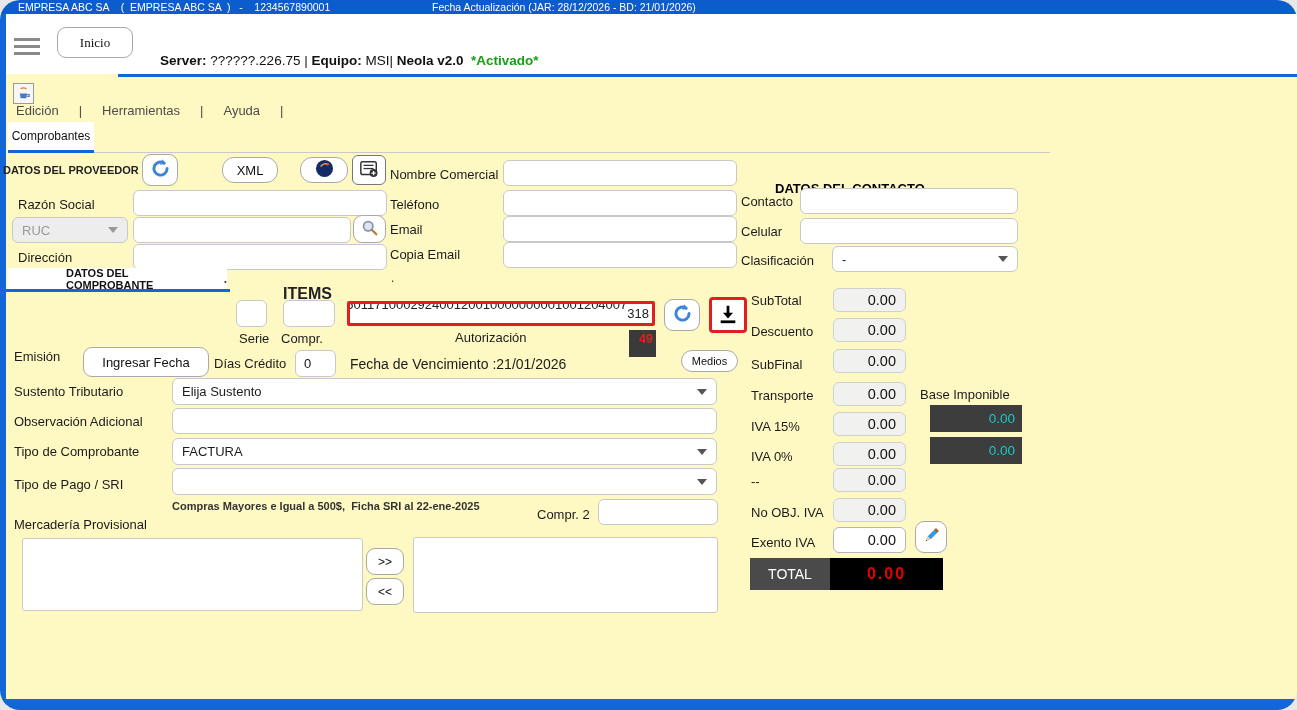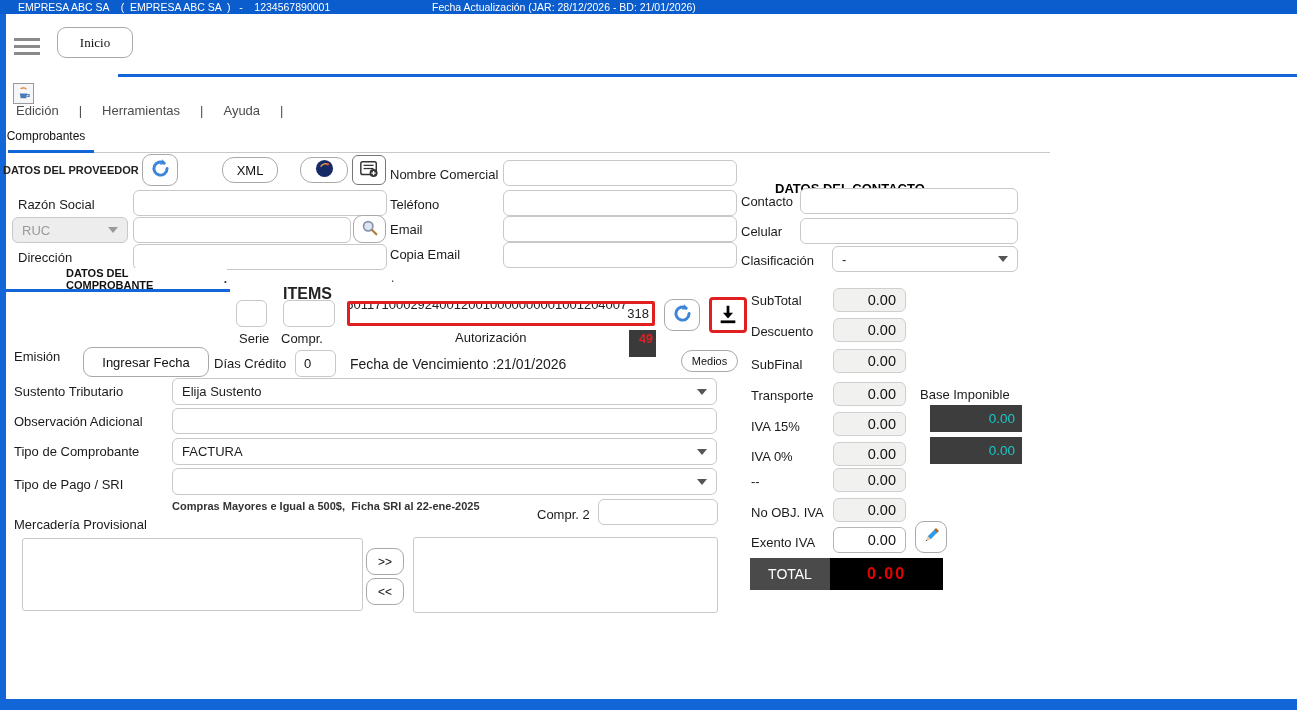--- a/index.html
+++ b/index.html
@@ -1,17 +1,17 @@
 <!DOCTYPE html>
 <html><head>
 <meta charset="utf-8">
 <style>
   html,body{margin:0;padding:0;background:#e8e8e8;}
-  .stage{position:relative;width:1297px;height:710px;background:#ffffff;overflow:hidden;
-         font-family:"Liberation Sans",sans-serif;color:#1c1c1c;}
+  .stage{position:relative;width:1297px;height:710px;background:#fef9c3;overflow:hidden;
+         font-family:"Liberation Sans",sans-serif;color:#1c1c1c;border-radius:20px;}
   .abs{position:absolute;box-sizing:border-box;}
   
   .titlebar{left:0;top:0;width:1297px;height:14px;background:#0b5ccc;color:#fff;
             font-size:10.5px;display:flex;align-items:center;}
   .titlebar span{white-space:pre;}
   
   .edge-left{left:0;top:14px;width:6px;height:696px;background:#1266d8;}
   .bar-bottom{left:0;top:699px;width:1297px;height:11px;background:#1266d8;}
   
   .header{left:6px;top:14px;width:1291px;height:60px;background:#ffffff;}
@@ -76,40 +76,43 @@
   <div class="abs edge-left"></div>
   <div class="abs bar-bottom"></div>
 
   <div class="abs header"></div>
   <div class="abs burger" style="left:14px;top:34px;">
     <div></div>
       <div></div>
       <div></div>
   </div>
   <div class="abs btn" style="left:57px;top:27px;width:76px;height:31px;font-family:'Liberation Serif',serif;font-size:13px;">Inicio</div>
+  <div class="abs srvline" style="left:145px;top:38px;">
+    <b>Server:</b><span> ??????.226.75 </span><span>|</span><b> Equipo:</b><span> MSI| </span><b>Neola v2.0</b><span class="green">  *Activado*</span>
+  </div>
   <div class="abs hline-blue"></div>
 
   <div class="abs" style="left:13px;top:83px;width:21px;height:21px;border:1px solid #9a9a9a;background:#f6f6f6;
        display:flex;align-items:center;justify-content:center;">
     <svg width="15" height="15" viewBox="0 0 16 16">
       <path d="M5 3c2-1.5 5-1.5 6 .5" fill="none" stroke="#e07b2a" stroke-width="1.4"></path>
       <path d="M4 8h8l-1 5H5z" fill="#4a7ab5"></path>
       <path d="M12 9h2v2h-2" fill="none" stroke="#4a7ab5" stroke-width="1.2"></path>
     </svg>
   </div>
   <div class="abs menuline" style="left:16px;top:103px;">
     <span>Edición</span>
     <span>|</span>
     <span>Herramientas</span>
     <span>|</span>
     <span>Ayuda</span>
     <span>|</span>
   </div>
 
-  <div class="abs tab" style="left:8px;top:122px;width:76px;height:28px;">Comprobantes</div>
+  <div class="abs tab" style="left:8px;top:122px;width:86px;height:28px;">Comprobantes</div>
   <div class="abs tab-underline" style="left:8px;top:150px;width:86px;"></div>
   <div class="abs thin-line" style="left:94px;top:152px;width:956px;"></div>
 
   <div class="abs lbl-sm" style="left:3px;top:164px;">DATOS DEL PROVEEDOR</div>
   <div class="abs btn" style="left:142px;top:154px;width:36px;height:32px;">
     <span>
       <svg width="21" height="21" viewBox="0 0 24 24">
         <path d="M19.5 12a7.5 7.5 0 1 1-3.2-6.1" fill="none" stroke="#3d85d8" stroke-width="3.4" stroke-linecap="round"></path>
         <path d="M14.5 1.5l2.6 5.4-5.8.8z" fill="#3d85d8"></path>
       </svg>

